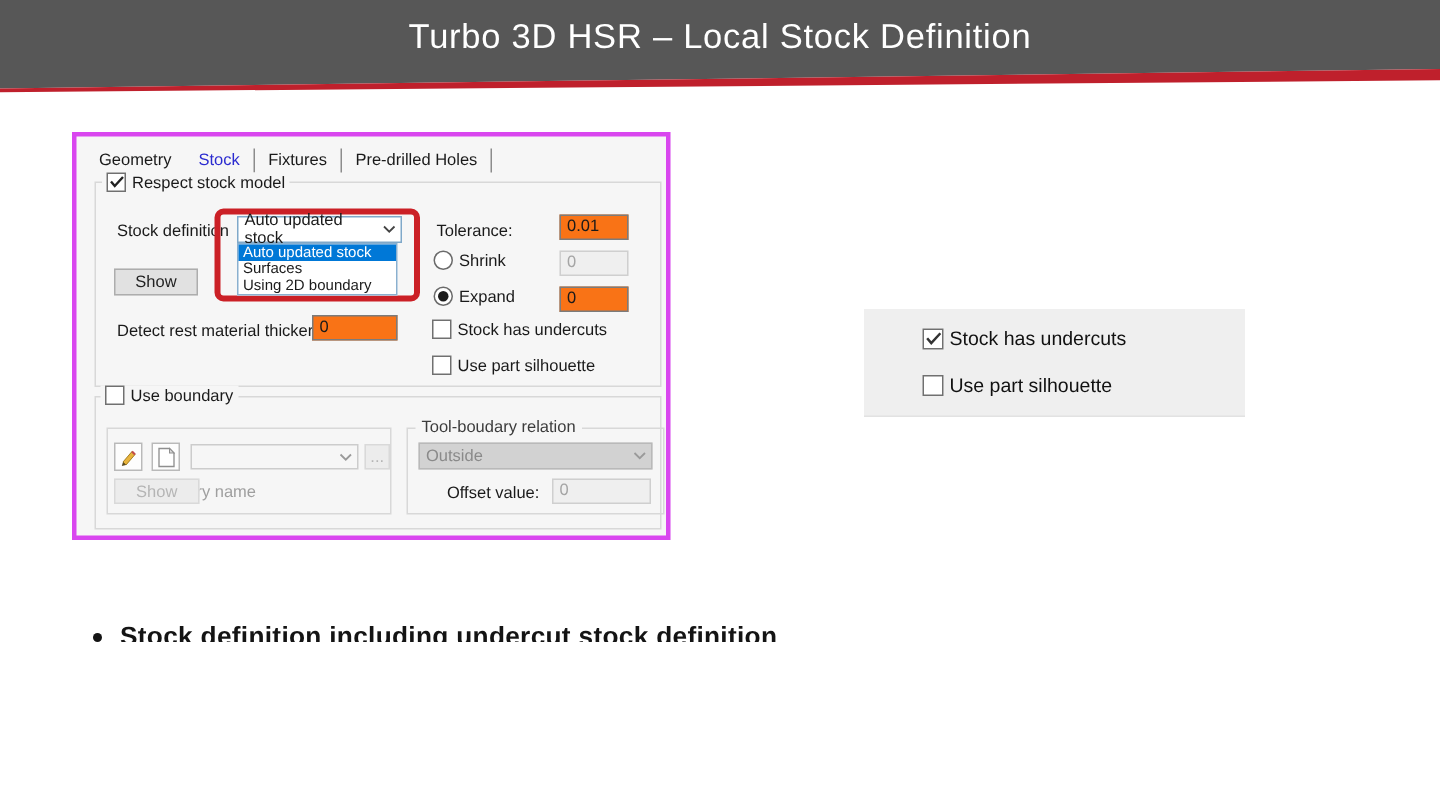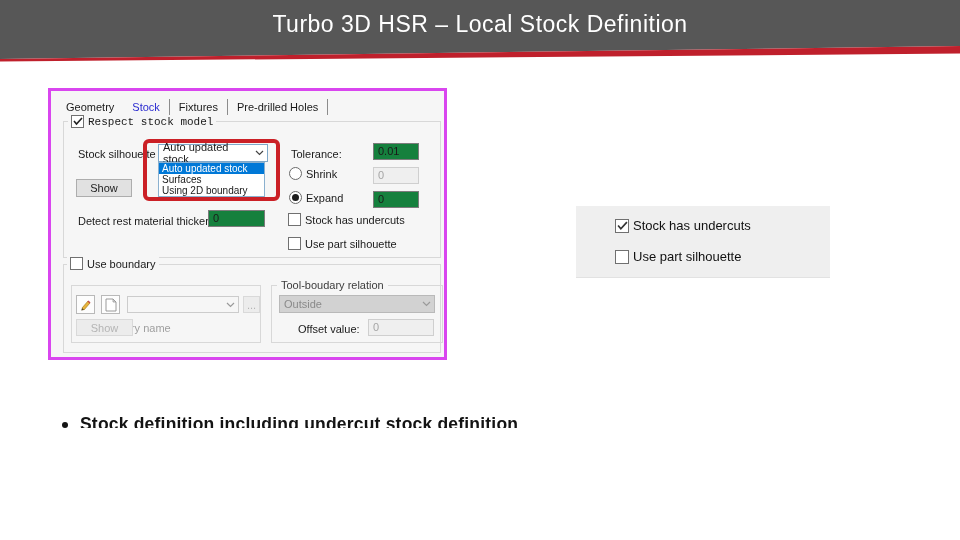--- a/index.html
+++ b/index.html
@@ -31,21 +31,21 @@
   .cb-row { position:absolute; display:flex; align-items:center; gap:4px; background:#f6f6f6; padding:0 3px; }
   .cb-box { width:13px; height:13px; background:#fff; border:1px solid #707070; display:flex;
     align-items:center; justify-content:center; flex:0 0 13px; }
   .radio { width:13px; height:13px; border:1px solid #6a6a6a; border-radius:50%; background:#fff;
     display:flex; align-items:center; justify-content:center; flex:0 0 13px; }
   .radio .dot { width:7px; height:7px; border-radius:50%; background:#1c1c1c; }
 
   .lbl { position:absolute; white-space:nowrap; }
   .lbl.dis { color:#9f9f9f; }
 
-  .field { position:absolute; background:#15803d; border:1px solid #7b7b7b; padding:1px 4px;
+  .field { position:absolute; background:#f97316; border:1px solid #7b7b7b; padding:1px 4px;
     font-size:11px; line-height:13px; }
   .field.dis { background:#efefef; border-color:#cfcfcf; color:#a5a5a5; }
 
   .btn { position:absolute; background:#e1e1e1; border:1px solid #adadad; text-align:center;
     font-size:11px; color:#222; display:flex; align-items:center; justify-content:center; }
   .btn.dis { background:#ececec; border-color:#d9d9d9; color:#b5b5b5; }
 
   .red-frame { position:absolute; left:92px; top:48px; width:137px; height:62px;
     border:4px solid #cb2026; border-radius:6px; z-index:3; }
   .combo { position:absolute; background:#fff; border:1px solid #7fa8c9; display:flex;
@@ -96,30 +96,30 @@
 
     <div class="tabs">
       <div class="tab">Geometry</div>
       <div class="tab active sep">Stock</div>
       <div class="tab sep">Fixtures</div>
       <div class="tab sep">Pre-drilled Holes</div>
     </div>
 
     <div class="group group1"></div>
 
-    <div class="cb-row" style="left:17px; top:24px;font-family:Liberation Mono, monospace;">
+    <div class="cb-row" style="left:17px; top:24px;">
       <span class="cb-box">
         <svg width="10" height="9" viewBox="0 0 10 9">
           <polyline points="1,4 3.5,7 9,1" fill="none" stroke="#222" stroke-width="1.6"></polyline>
         </svg>
       </span>
       <span>Respect stock model</span>
     </div>
 
-    <div class="lbl" style="left:27px; top:57px;">Stock silhouette</div>
+    <div class="lbl" style="left:27px; top:57px;">Stock definition</div>
 
     <div class="red-frame"></div>
 
     <div class="combo" style="left:107px; top:53px; width:110px; height:18px;">
       <span class="combo-text">Auto updated stock</span>
       <span class="chev">
         <svg width="9" height="6" viewBox="0 0 9 6">
             <polyline points="1,1 4.5,4.5 8,1" fill="none" stroke="#444" stroke-width="1.2"></polyline>
           </svg>
       </span>

